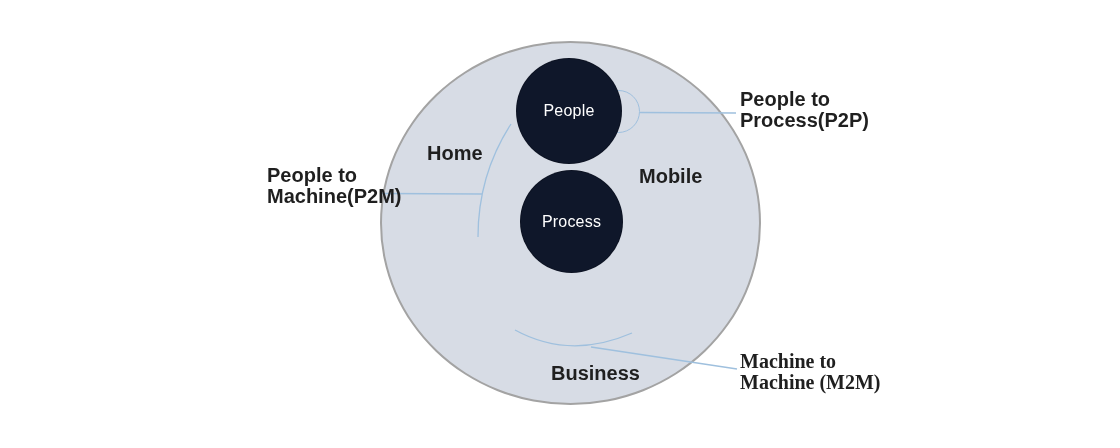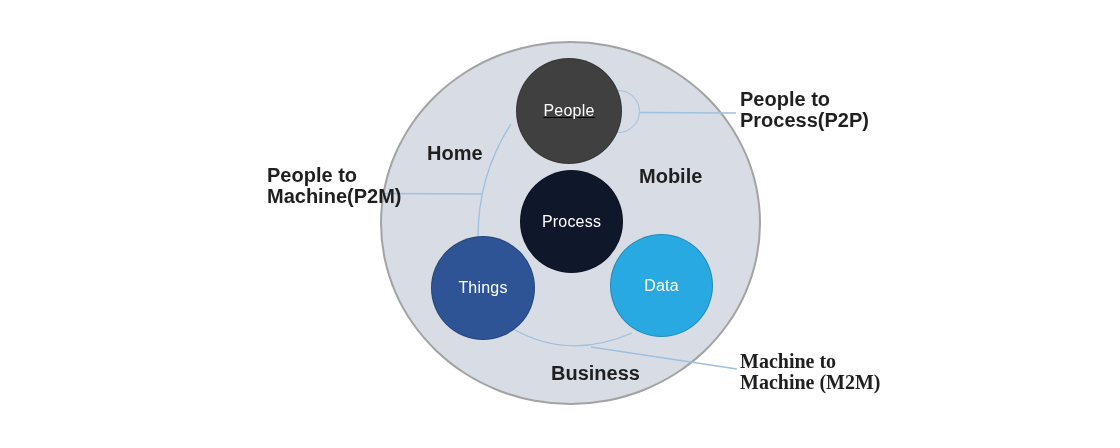--- a/index.html
+++ b/index.html
@@ -94,35 +94,29 @@
   <svg class="connector-svg" width="1120" height="448" viewBox="0 0 1120 448">
     <path d="M 511 124 Q 478 175 478 237" fill="none" stroke-width="1.3" stroke="#9fc0de"></path>
     <path d="M 382 193.5 L 482 194" fill="none" stroke-width="1.3" stroke="#9fc0de"></path>
     <path d="M 515 330 Q 570 360 632 333" fill="none" stroke-width="1.3" stroke="#9fc0de"></path>
     <path d="M 591 347 L 737 369" fill="none" stroke-width="1.3" stroke="#9fc0de"></path>
     <path d="M 640 112.5 L 736 113" fill="none" stroke-width="1.3" stroke="#9fc0de"></path>
   </svg>
 
   <div class="mini-circle" style="border-color: rgb(159, 192, 222);"></div>
 
-  <div class="node node-people" style="background-color: #404040; text-decoration: underline;">
+  <div class="node node-people" style="background-color: #0f172a;">
     <span class="node-label" style="color: rgb(255, 255, 255);">People</span>
   </div>
 
   <div class="node node-process" style="background-color: #0f172a;">
     <span class="node-label" style="color: rgb(255, 255, 255);">Process</span>
   </div>
 
-  <div class="node node-things" style="background-color: rgb(47, 84, 150);">
-    <span class="node-label" style="color: rgb(255, 255, 255);">Things</span>
-  </div>
 
-  <div class="node node-data" style="background-color: rgb(41, 169, 225);">
-    <span class="node-label" style="color: rgb(255, 255, 255);">Data</span>
-  </div>
 
   <div class="region-label region-home" style="color: rgb(31, 31, 31);">Home</div>
   <div class="region-label region-mobile" style="color: rgb(31, 31, 31);">Mobile</div>
   <div class="region-label region-business" style="color: rgb(31, 31, 31);">Business</div>
 
   <div class="ext-label ext-p2p" style="color: rgb(31, 31, 31);">
     <div>People to</div>
     <div>Process(P2P)</div>
   </div>
 

